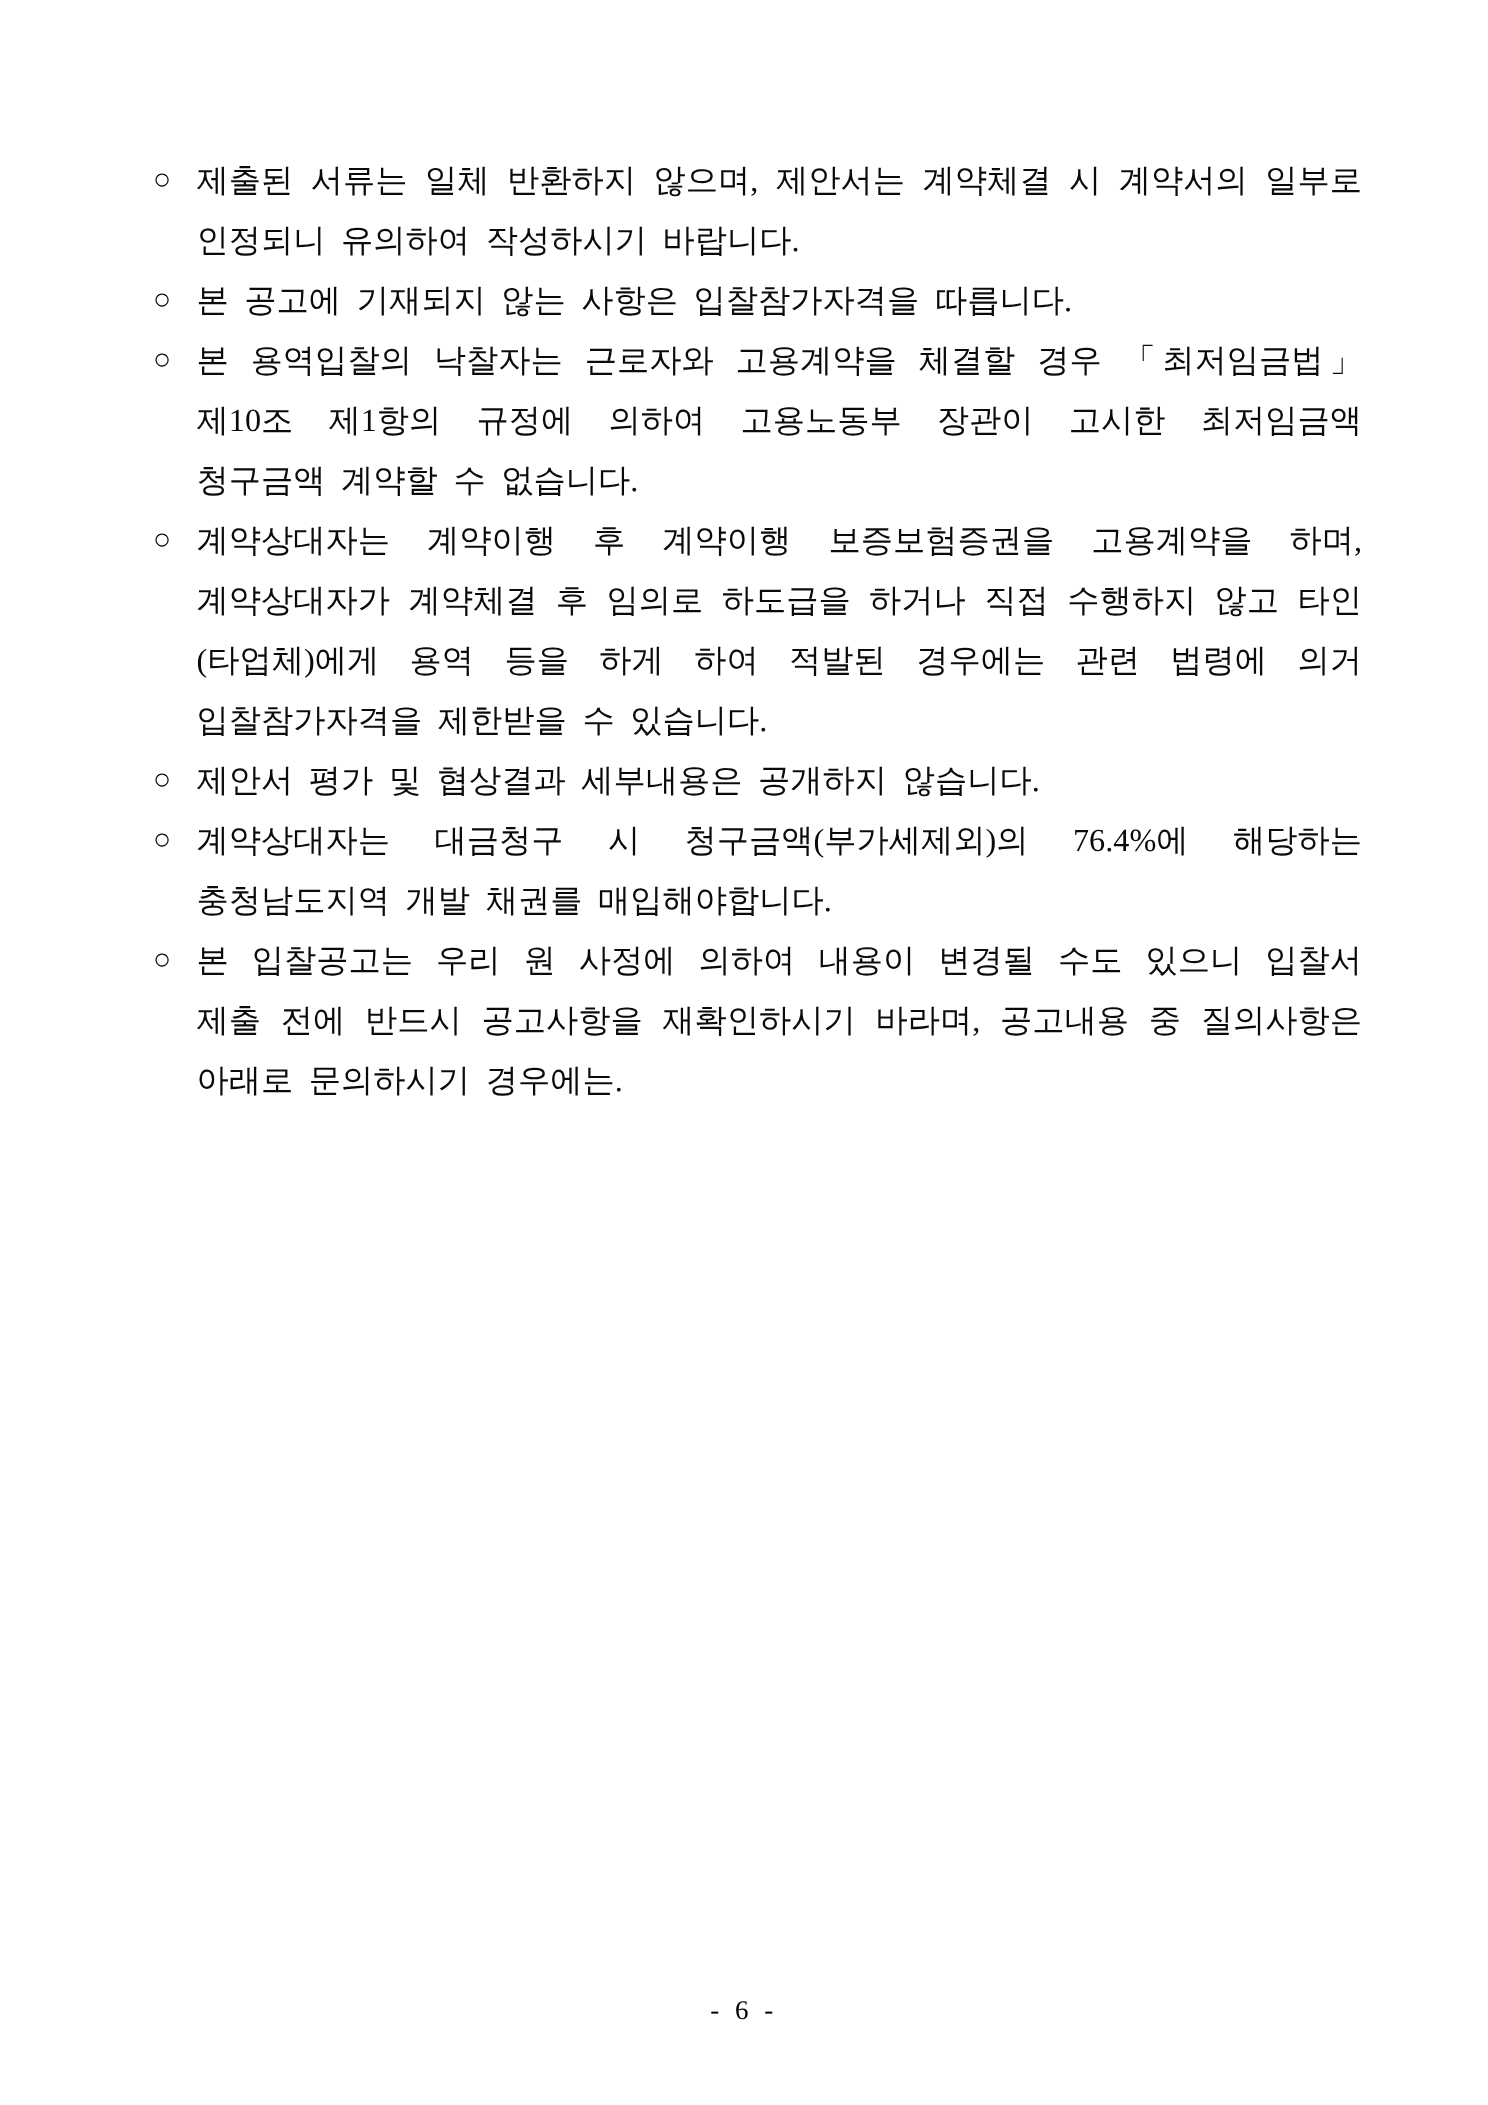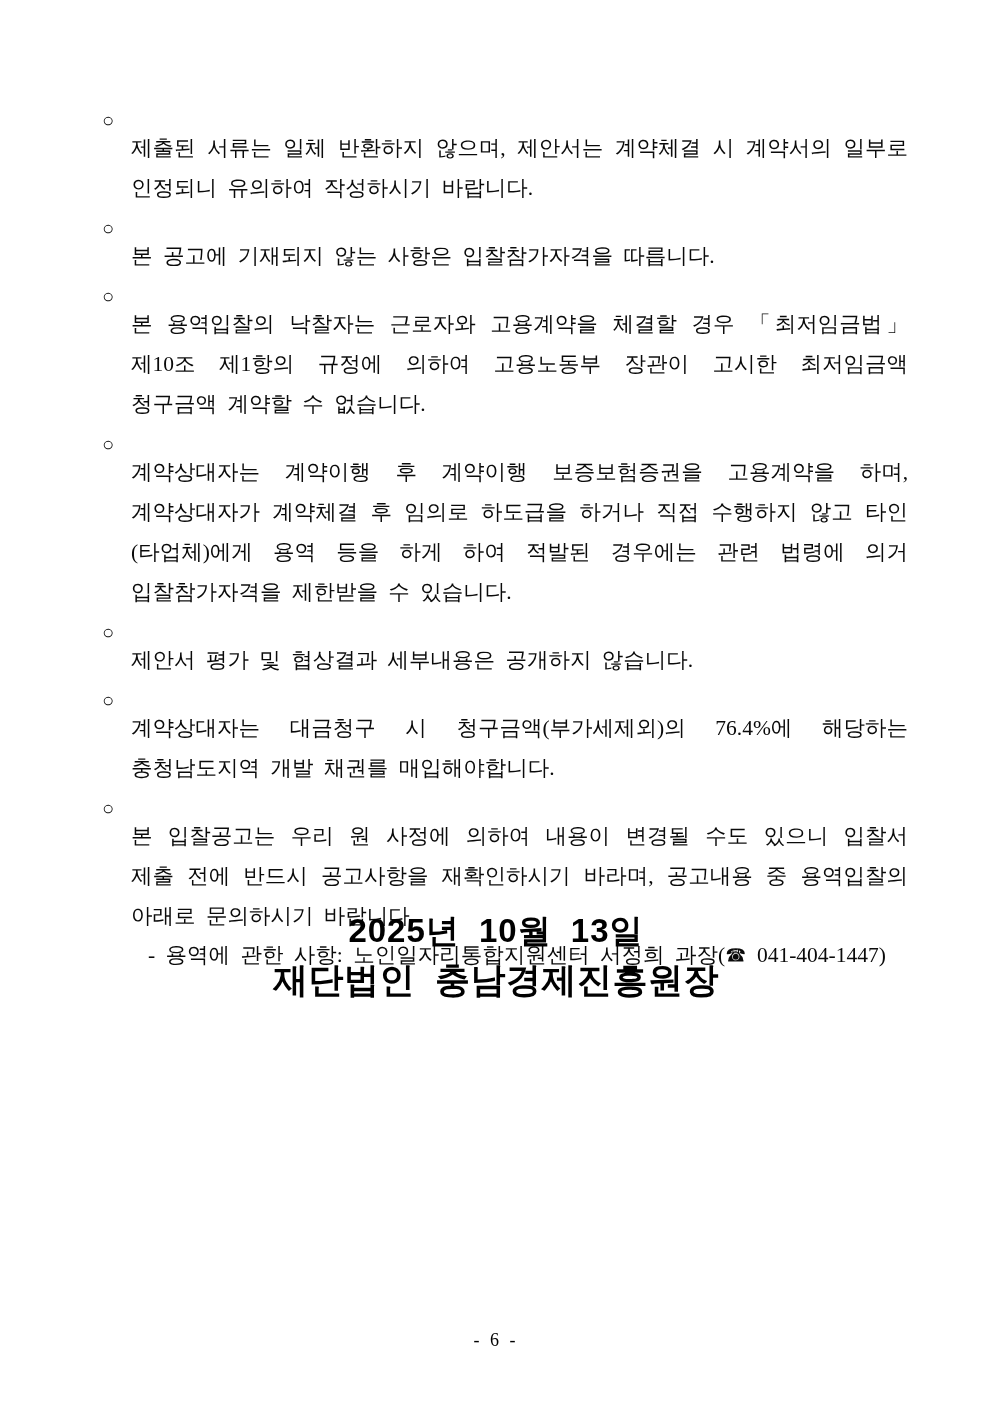--- a/index.html
+++ b/index.html
@@ -29,21 +29,20 @@
     font-size: 20px;
     line-height: 40px;
   }
   .bullet-text {
     flex: 1;
     font-size: 21.5px;
     line-height: 40px;
     text-align: justify;
     word-break: keep-all;
     word-spacing: 5px;
-    margin-top: 28px;
   }
   .contact {
     margin-left: 46px;
     font-size: 21.5px;
     line-height: 39px;
     word-spacing: 5px;
     white-space: nowrap;
   }
   .signoff {
     position: absolute;
@@ -106,29 +105,24 @@
       <p class="bullet-text">제안서 평가 및 협상결과 세부내용은 공개하지 않습니다.</p>
     </div>
 
     <div class="bullet">
       <span class="bullet-marker">○</span>
       <p class="bullet-text">계약상대자는 대금청구 시 청구금액(부가세제외)의 76.4%에 해당하는 충청남도지역 개발 채권를 매입해야합니다.</p>
     </div>
 
     <div class="bullet">
       <span class="bullet-marker">○</span>
-      <p class="bullet-text">본 입찰공고는 우리 원 사정에 의하여 내용이 변경될 수도 있으니 입찰서 제출 전에 반드시 공고사항을 재확인하시기 바라며, 공고내용 중 용역입찰의 아래로 문의하시기 바랍니다.</p>
+      <p class="bullet-text">본 입찰공고는 우리 원 사정에 의하여 내용이 변경될 수도 있으니 입찰서 제출 전에 반드시 공고사항을 재확인하시기 바라며, 공고내용 중 질의사항은 아래로 문의하시기 경우에는.</p>
     </div>
 
-    <p class="contact">- 용역에 관한 사항: 노인일자리통합지원센터 서정희 과장(☎ 041-404-1447)</p>
 
   </div>
 
-  <div class="signoff">
-    <div class="signoff-date">2025년 10월 13일</div>
-    <div class="signoff-issuer">재단법인 충남경제진흥원장</div>
-  </div>
 
   <div class="footer">
     <span>- 6 -</span>
   </div>
 
 </div>
 
 </body></html>

